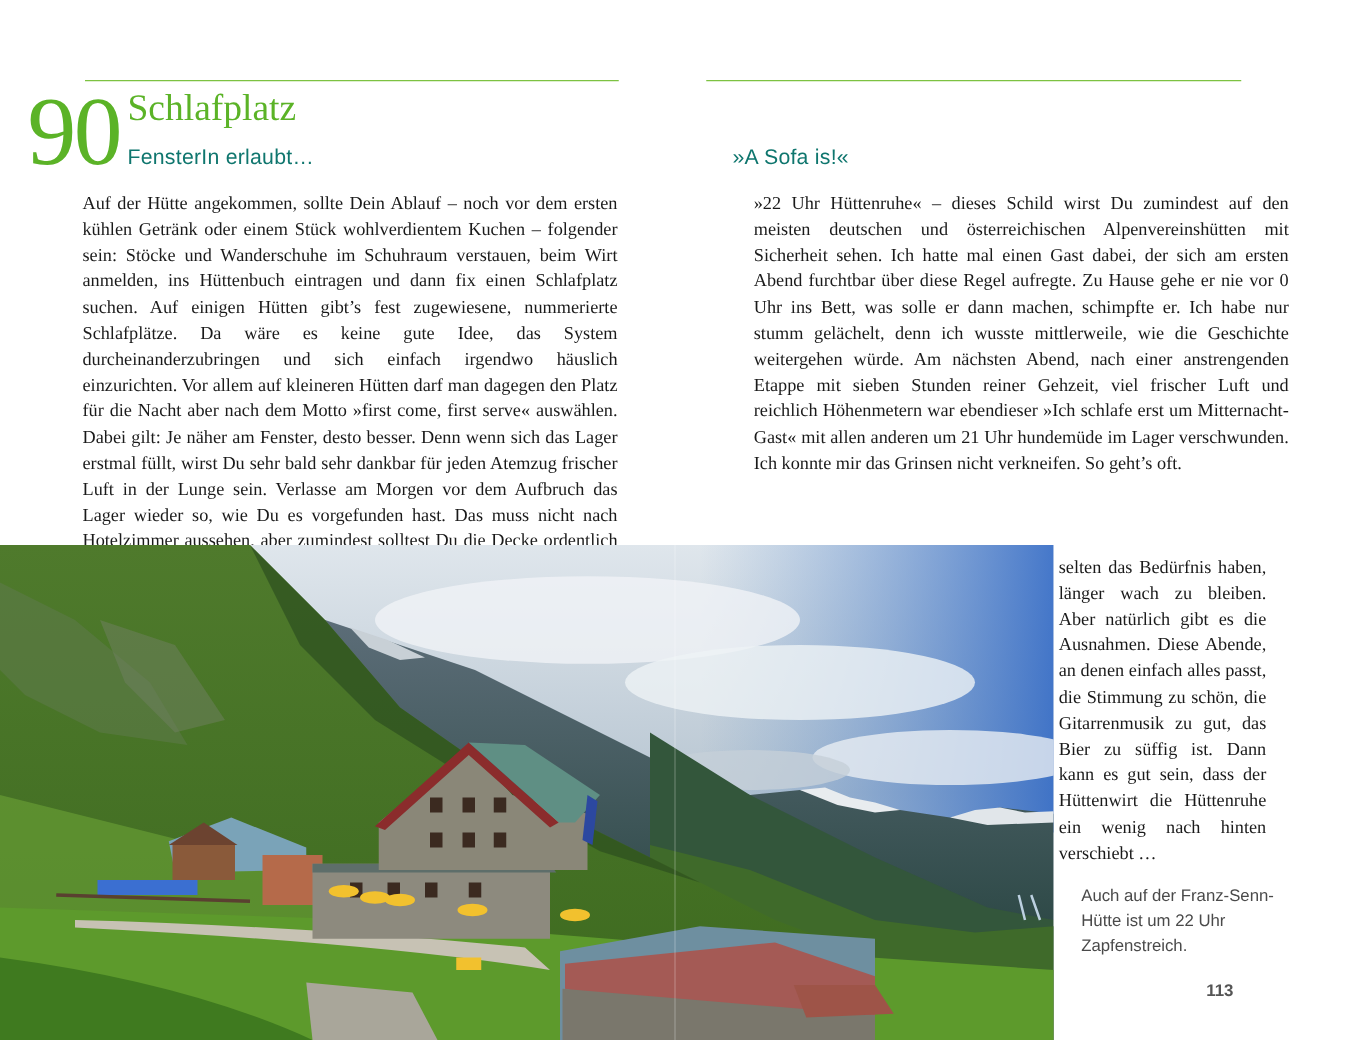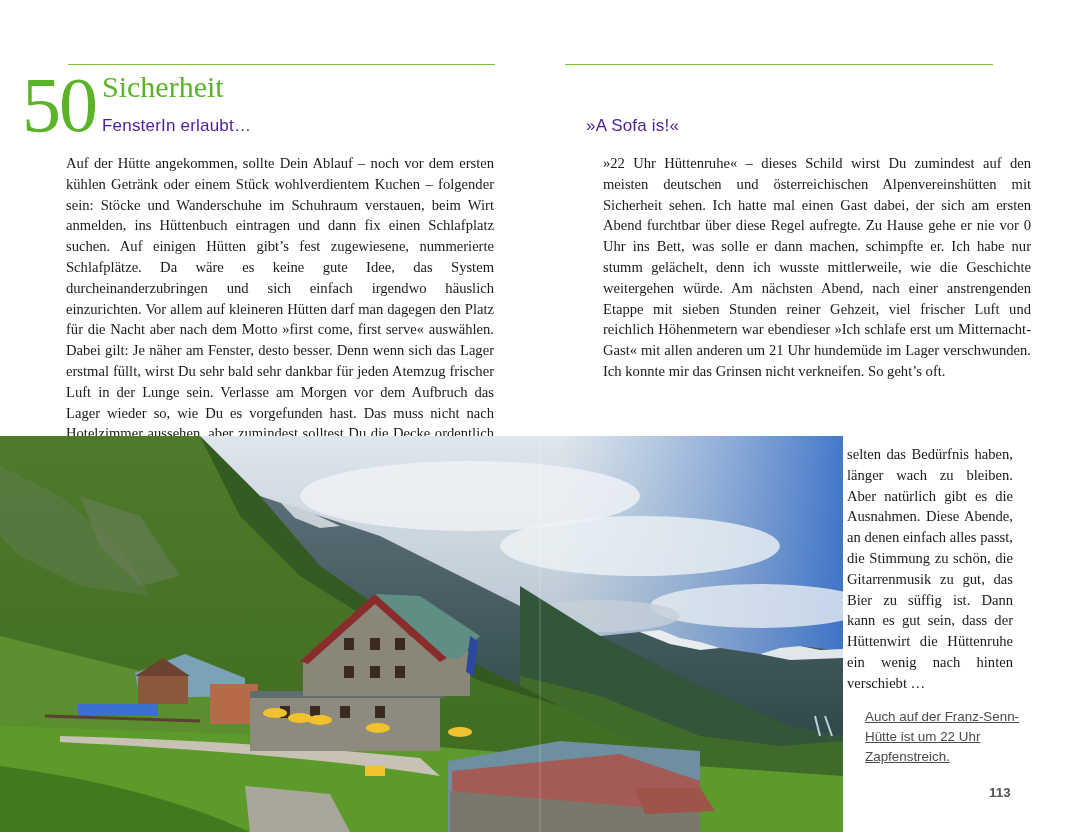--- a/index.html
+++ b/index.html
@@ -4,56 +4,56 @@
 <style>
   html,body{margin:0;padding:0;}
   body{width:1080px;height:832px;position:relative;background:#ffffff;overflow:hidden;
        font-family:"DejaVu Serif","Liberation Serif",serif;color:#1a1a1a;}
   .page{position:absolute;top:0;height:832px;}
   .rule{position:absolute;height:1px;background:#7dc242;}
   .num{position:absolute;font-family:"Liberation Serif","DejaVu Serif",serif;color:#5bb327;
        font-size:78px;line-height:78px;letter-spacing:-2px;}
   .title{position:absolute;font-family:"Liberation Serif","DejaVu Serif",serif;color:#5bb327;
          font-size:30px;line-height:34px;white-space:nowrap;}
-  .subtitle{position:absolute;font-family:"Liberation Sans","DejaVu Sans",sans-serif;color:#4c1d95;
+  .subtitle{position:absolute;font-family:"Liberation Sans","DejaVu Sans",sans-serif;color:#0f766e;
             font-size:17px;line-height:20px;white-space:nowrap;letter-spacing:0.2px;}
   .body{position:absolute;font-family:"Liberation Serif","DejaVu Serif",serif;font-size:14.6px;
         line-height:20.8px;text-align:justify;color:#1a1a1a;}
   .body p{margin:0;}
   .body p.indent{text-indent:20px;}
   .photo{position:absolute;left:0;top:436px;width:843px;height:396px;overflow:hidden;}
   .caption{position:absolute;font-family:"Liberation Sans","DejaVu Sans",sans-serif;font-size:13.4px;
            line-height:20px;color:#4a4a4a;}
   .folio{position:absolute;font-family:"Liberation Sans","DejaVu Sans",sans-serif;font-size:13.5px;
          font-weight:bold;color:#555;}
 </style>
 </head>
 <body>
 
 <div class="page" style="left:0;width:540px;">
   <div class="rule" style="left:68px;top:64px;width:427px;"></div>
-  <div class="num" style="left:22px;top:66px;">50</div>
-  <div class="title" style="left:102px;top:70px;">Sicherheit</div>
+  <div class="num" style="left:22px;top:66px;">90</div>
+  <div class="title" style="left:102px;top:70px;">Schlafplatz</div>
   <div class="subtitle" style="left:102px;top:116px;">FensterIn erlaubt…</div>
   <div class="body" style="left:66px;top:153px;width:428px;">
     <p>Auf der Hütte angekommen, sollte Dein Ablauf – noch vor dem ersten kühlen Getränk oder einem Stück wohlverdientem Kuchen – folgender sein: Stöcke und Wanderschuhe im Schuhraum verstauen, beim Wirt anmelden, ins Hüttenbuch eintragen und dann fix einen Schlafplatz suchen. Auf einigen Hütten gibt’s fest zugewiesene, nummerierte Schlafplätze. Da wäre es keine gute Idee, das System durcheinanderzubringen und sich einfach irgendwo häuslich einzurichten. Vor allem auf kleineren Hütten darf man dagegen den Platz für die Nacht aber nach dem Motto »first come, first serve« auswählen. Dabei gilt: Je näher am Fenster, desto besser. Denn wenn sich das Lager erstmal füllt, wirst Du sehr bald sehr dankbar für jeden Atemzug frischer Luft in der Lunge sein. Verlasse am Morgen vor dem Aufbruch das Lager wieder so, wie Du es vorgefunden hast. Das muss nicht nach Hotelzimmer aussehen, aber zumindest solltest Du die Decke ordentlich zusammenlegen und das Kissen aufschütteln.</p>
   </div>
 </div>
 
 <div class="page" style="left:540px;width:540px;">
   <div class="rule" style="left:25px;top:64px;width:428px;"></div>
   <div class="subtitle" style="left:46px;top:116px;">»A Sofa is!«</div>
   <div class="body" style="left:63px;top:153px;width:428px;">
     <p>»22 Uhr Hüttenruhe« – dieses Schild wirst Du zumindest auf den meisten deutschen und österreichischen Alpenvereinshütten mit Sicherheit sehen. Ich hatte mal einen Gast dabei, der sich am ersten Abend furchtbar über diese Regel aufregte. Zu Hause gehe er nie vor 0 Uhr ins Bett, was solle er dann machen, schimpfte er. Ich habe nur stumm gelächelt, denn ich wusste mittlerweile, wie die Geschichte weitergehen würde. Am nächsten Abend, nach einer anstrengenden Etappe mit sieben Stunden reiner Gehzeit, viel frischer Luft und reichlich Höhenmetern war ebendieser »Ich schlafe erst um Mitternacht-Gast« mit allen anderen um 21 Uhr hundemüde im Lager verschwunden. Ich konnte mir das Grinsen nicht verkneifen. So geht’s oft.</p>
   </div>
   <div class="body" style="left:307px;top:444px;width:166px;">
     <p>selten das Bedürfnis haben, länger wach zu bleiben. Aber natürlich gibt es die Ausnahmen. Diese Abende, an denen einfach alles passt, die Stimmung zu schön, die Gitarrenmusik zu gut, das Bier zu süffig ist. Dann kann es gut sein, dass der Hüttenwirt die Hüttenruhe ein wenig nach hinten verschiebt …</p>
   </div>
-  <div class="caption" style="left:325px;top:707px;width:160px;text-decoration:underline;">Auch auf der Franz-Senn-Hütte ist um 22 Uhr Zapfenstreich.</div>
-  <div class="folio" style="left:449px;top:785px;">113</div>
+  <div class="caption" style="left:325px;top:707px;width:160px;">Auch auf der Franz-Senn-Hütte ist um 22 Uhr Zapfenstreich.</div>
+  <div class="folio" style="left:425px;top:785px;">113</div>
 </div>
 
 <div class="photo">
   <svg width="843" height="396" viewBox="0 0 843 396" xmlns="http://www.w3.org/2000/svg">
     <defs>
       <linearGradient id="sky" x1="0" y1="0" x2="0" y2="1">
         <stop offset="0" stop-color="#dfe6ec"></stop>
         <stop offset="0.5" stop-color="#b8c6d2"></stop>
         <stop offset="1" stop-color="#d6dde3"></stop>
       </linearGradient>

